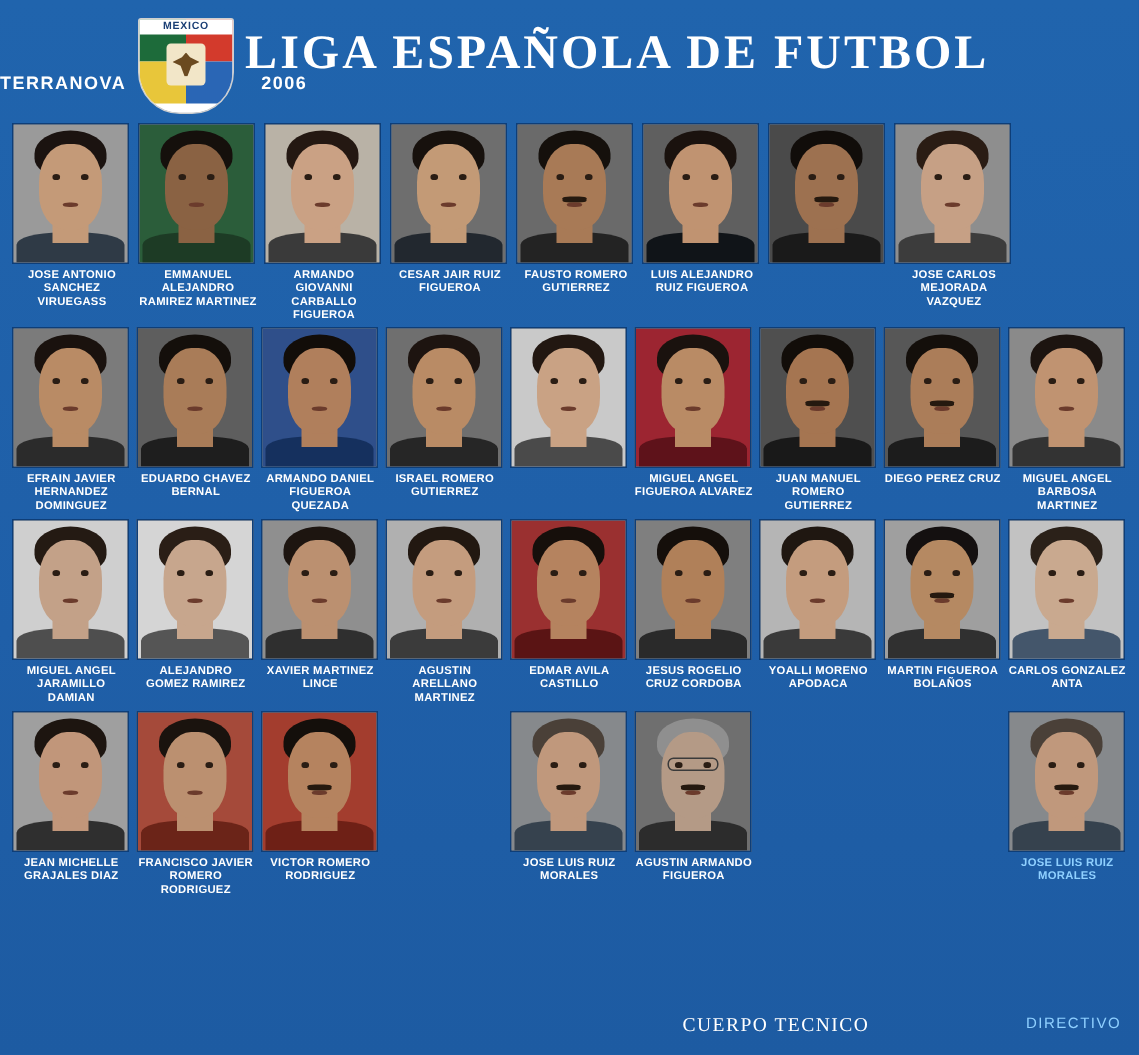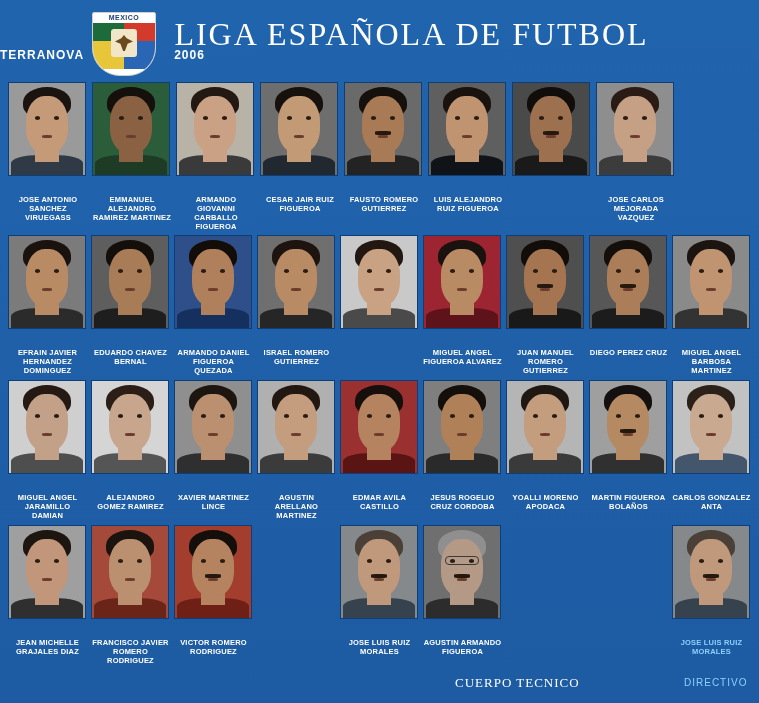--- a/index.html
+++ b/index.html
@@ -83,21 +83,21 @@
     position: absolute;
     left: 0;
     top: 16px;
     width: 759px;
     text-align: center;
     padding-left: 64px;
     box-sizing: border-box;
     color: #ffffff;
     font-family: "Liberation Serif", serif;
     font-size: 32px;
-    font-weight: normal;
+    font-weight: bold;
     letter-spacing: 2px;
   }
   .subtitle-row {
     position: absolute;
     top: 48px;
     left: 0;
     width: 759px;
     text-align: left;
     color: #ffffff;
     font-size: 12px;
@@ -206,21 +206,21 @@
     left: 28%;
     top: 33%;
     width: 44%;
     height: 9%;
     border: 1.5px solid #3a3a3a;
     border-radius: 4px;
     box-sizing: border-box;
   }
 
   .name {
-    margin-top: 19px;
+    margin-top: 2px;
     color: #ffffff;
     font-size: 7.5px;
     line-height: 9px;
     font-weight: bold;
     letter-spacing: 0.2px;
     min-height: 28px;
     text-transform: uppercase;
   }
   .name.accent { color: #8fd0ff; }
 

